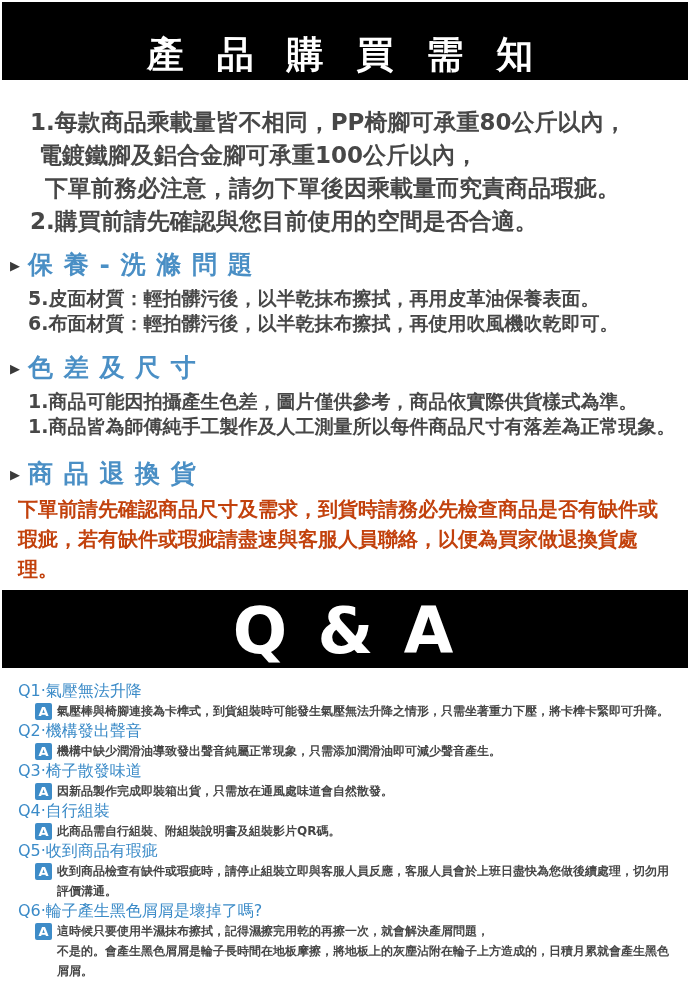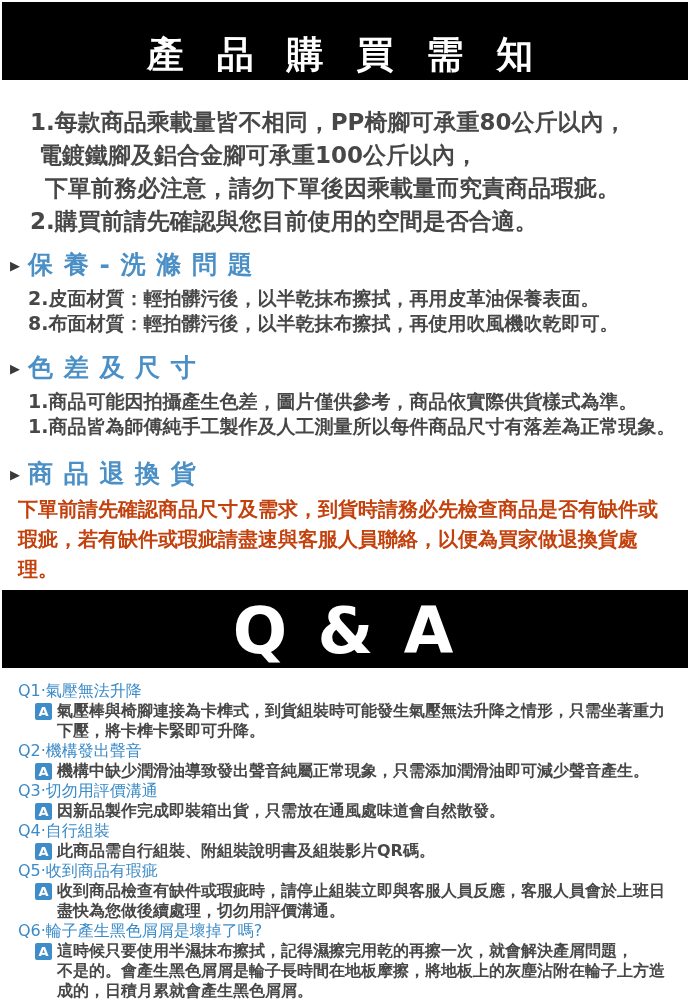--- a/index.html
+++ b/index.html
@@ -70,21 +70,21 @@
   .a-badge{
     flex:0 0 auto;
     width:17px;height:17px;
     margin:2px 5px 0 0;
     background:#3e8cc8;color:#ffffff;
     font-size:13px;font-weight:bold;
     display:flex;align-items:center;justify-content:center;
     border-radius:2px;
   }
   .a-text{
-    font-size:16px;line-height:20px;
+    font-size:12px;line-height:20px;
     font-weight:bold;color:#474747;
     max-width:612px;
   }
 </style>
 </head>
 <body>
 
 <div class="page">
 
   <div class="banner top">
@@ -97,22 +97,22 @@
     <div class="ind2">下單前務必注意，請勿下單後因乘載量而究責商品瑕疵。</div>
     <div>2.購買前請先確認與您目前使用的空間是否合適。</div>
   </div>
 
   <div class="section sec-care">
     <div class="sec-title">
       <span class="tri">▶</span>
       <span>保 養 - 洗 滌 問 題</span>
     </div>
     <div class="sec-items">
-      <div>2.皮面材質：輕拍髒污後，以半乾抹布擦拭，再用皮革油保養表面。</div>
-      <div>8.布面材質：輕拍髒污後，以半乾抹布擦拭，再使用吹風機吹乾即可。</div>
+      <div>5.皮面材質：輕拍髒污後，以半乾抹布擦拭，再用皮革油保養表面。</div>
+      <div>6.布面材質：輕拍髒污後，以半乾抹布擦拭，再使用吹風機吹乾即可。</div>
     </div>
   </div>
 
   <div class="section sec-color">
     <div class="sec-title">
       <span class="tri">▶</span>
       <span>色 差 及 尺 寸</span>
     </div>
     <div class="sec-items">
       <div>1.商品可能因拍攝產生色差，圖片僅供參考，商品依實際供貨樣式為準。</div>
@@ -144,21 +144,21 @@
 
     <div>
       <div class="qa-q">Q2·機構發出聲音</div>
       <div class="qa-a">
         <span class="a-badge">A</span>
         <div class="a-text">機構中缺少潤滑油導致發出聲音純屬正常現象，只需添加潤滑油即可減少聲音產生。</div>
       </div>
     </div>
 
     <div>
-      <div class="qa-q">Q3·切勿用評價溝通</div>
+      <div class="qa-q">Q3·椅子散發味道</div>
       <div class="qa-a">
         <span class="a-badge">A</span>
         <div class="a-text">因新品製作完成即裝箱出貨，只需放在通風處味道會自然散發。</div>
       </div>
     </div>
 
     <div>
       <div class="qa-q">Q4·自行組裝</div>
       <div class="qa-a">
         <span class="a-badge">A</span>

